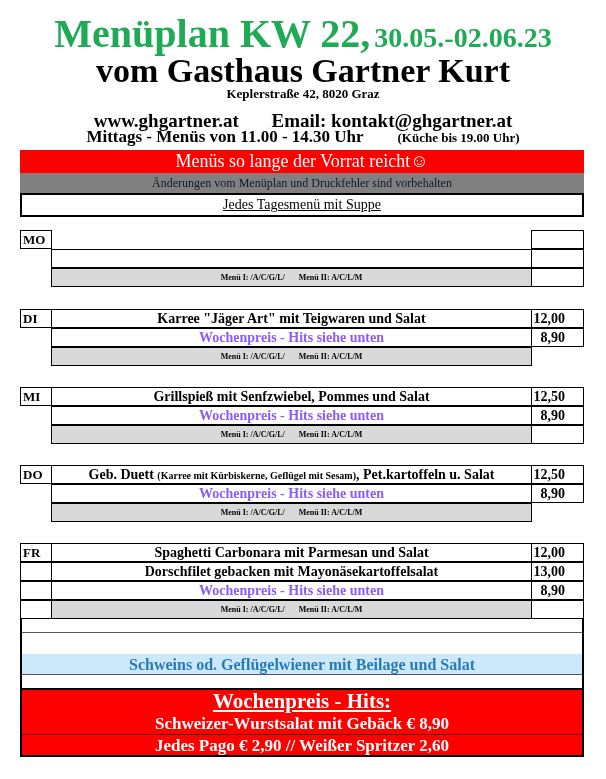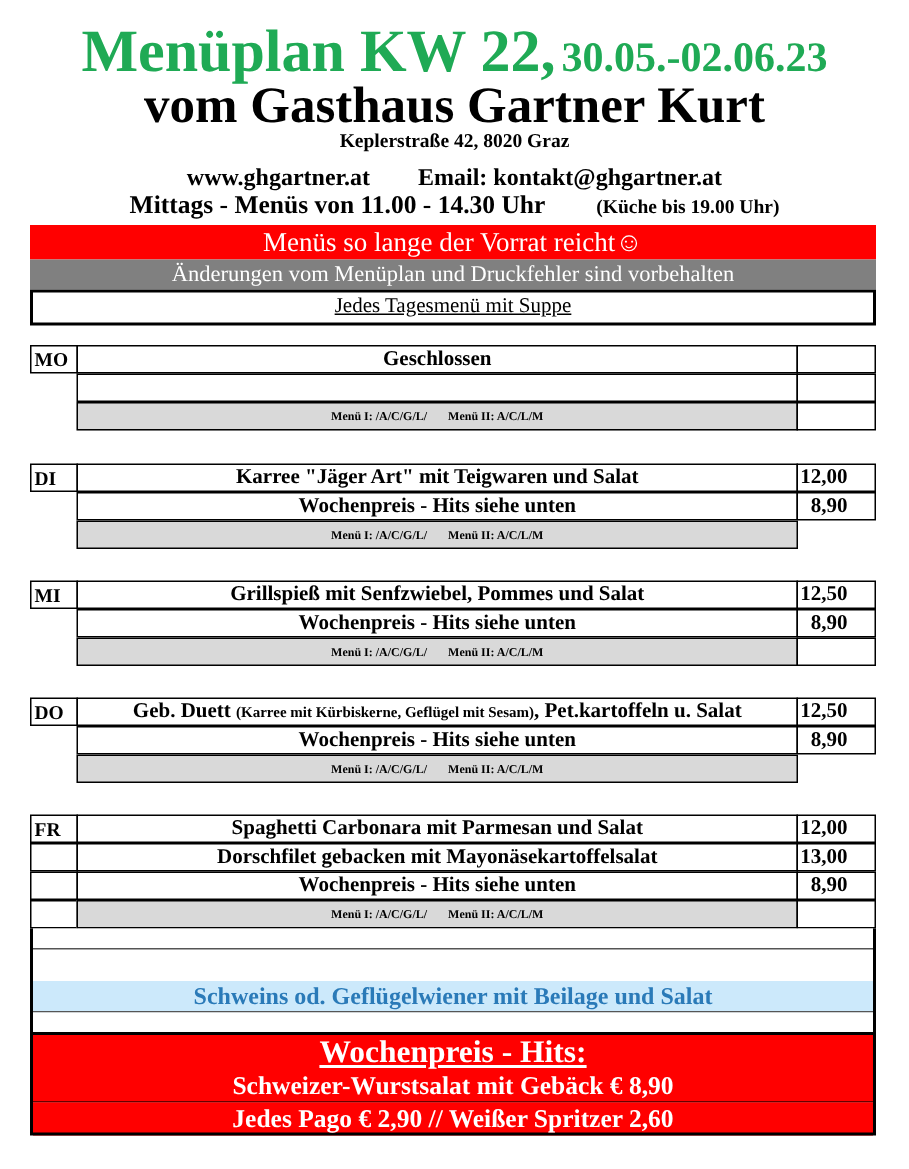--- a/index.html
+++ b/index.html
@@ -17,52 +17,52 @@
   #subtitle {
     position: absolute; left: 0; top: 52px; width: 606px; text-align: center;
     font-size: 34px; font-weight: bold; white-space: nowrap;
   }
   #address {
     position: absolute; left: 0; top: 86px; width: 606px; text-align: center;
     font-size: 13px; font-weight: bold;
   }
   #contact {
     position: absolute; left: 0; top: 110px; width: 606px; text-align: center;
-    font-size: 16px; font-weight: bold; white-space: nowrap;
+    font-size: 19px; font-weight: bold; white-space: nowrap;
   }
   #contact span + span { margin-left: 28px; }
   #hours {
     position: absolute; left: 0; top: 127px; width: 606px; text-align: center;
     font-size: 17px; font-weight: bold; white-space: nowrap;
   }
   #hours .small { font-size: 13px; margin-left: 30px; }
 
   .band {
     position: absolute; left: 20px; width: 564px; box-sizing: border-box;
     text-align: center; font-weight: normal; white-space: nowrap;
   }
   #band-vorrat { top: 150px; height: 23px; background: #ff0000; color: #fff; font-size: 18px; line-height: 23px; }
-  #band-aenderungen { top: 173px; height: 20px; background: #808080; color: #ffffff; font-size: 15px; line-height: 20px; }
+  #band-aenderungen { top: 173px; height: 20px; background: #808080; color: #0f172a; font-size: 12px; line-height: 20px; }
   #band-suppe { top: 193px; height: 24px; background: #fff; border: 2px solid #000; font-size: 14px; line-height: 20px; }
   #band-suppe span { text-decoration: underline; }
 
   
   .day {
     position: absolute; left: 20px; width: 564px;
   }
   .row { position: relative; height: 19px; }
   .cell {
     position: absolute; top: 0; height: 19px; box-sizing: border-box;
     border: 1px solid #000; border-width: 1.5px;
     font-weight: bold; font-size: 14px; line-height: 17px; white-space: nowrap;
   }
   .c-day { left: 0; width: 32px; padding-left: 2px; font-size: 13px; }
   .c-dish { left: 31px; width: 481px; text-align: center; }
   .c-price { left: 511px; width: 53px; text-align: right; padding-right: 18px; }
-  .c-dish.red { color: #000000; }
+  .c-dish.red { color: #8b5cf6; }
   .c-dish.gray { background: #d9d9d9; font-size: 8px; }
   .c-dish.gray span + span { margin-left: 14px; }
   .c-dish .small { font-size: 10px; }
 
   #day-mo { top: 230px; }
   #day-di { top: 309px; }
   #day-mi { top: 387px; }
   #day-do { top: 465px; }
   #day-fr { top: 543px; }
 
@@ -104,21 +104,20 @@
   <span>Menüs so lange der Vorrat reicht</span><span>☺</span>
 </div>
 <div id="band-aenderungen" class="band">Änderungen vom Menüplan und Druckfehler sind vorbehalten</div>
 <div id="band-suppe" class="band">
   <span>Jedes Tagesmenü mit Suppe</span>
 </div>
 
 <div id="day-mo" class="day">
   <div class="row">
     <div class="cell c-day">MO</div>
-    <div class="cell c-dish">Geschlossen</div>
     <div class="cell c-price"></div>
   </div>
   <div class="row">
     <div class="cell c-dish"></div>
     <div class="cell c-price"></div>
   </div>
   <div class="row">
     <div class="cell c-dish gray">
       <span>Menü I: /A/C/G/L/</span><span>Menü II: A/C/L/M</span>
     </div>

